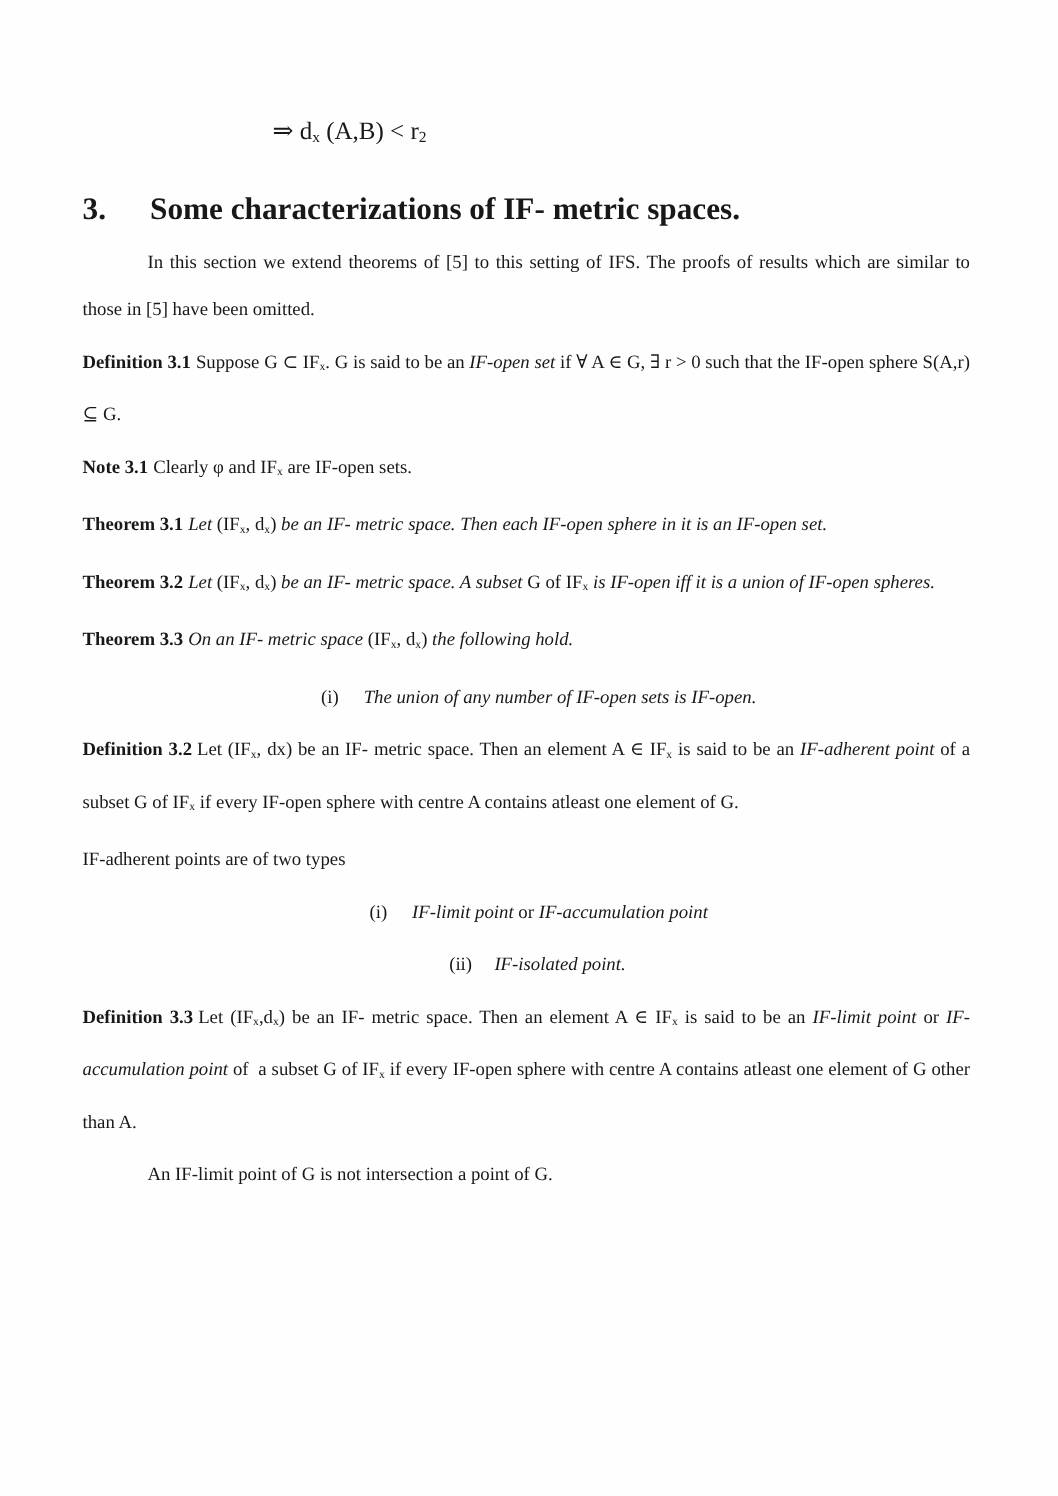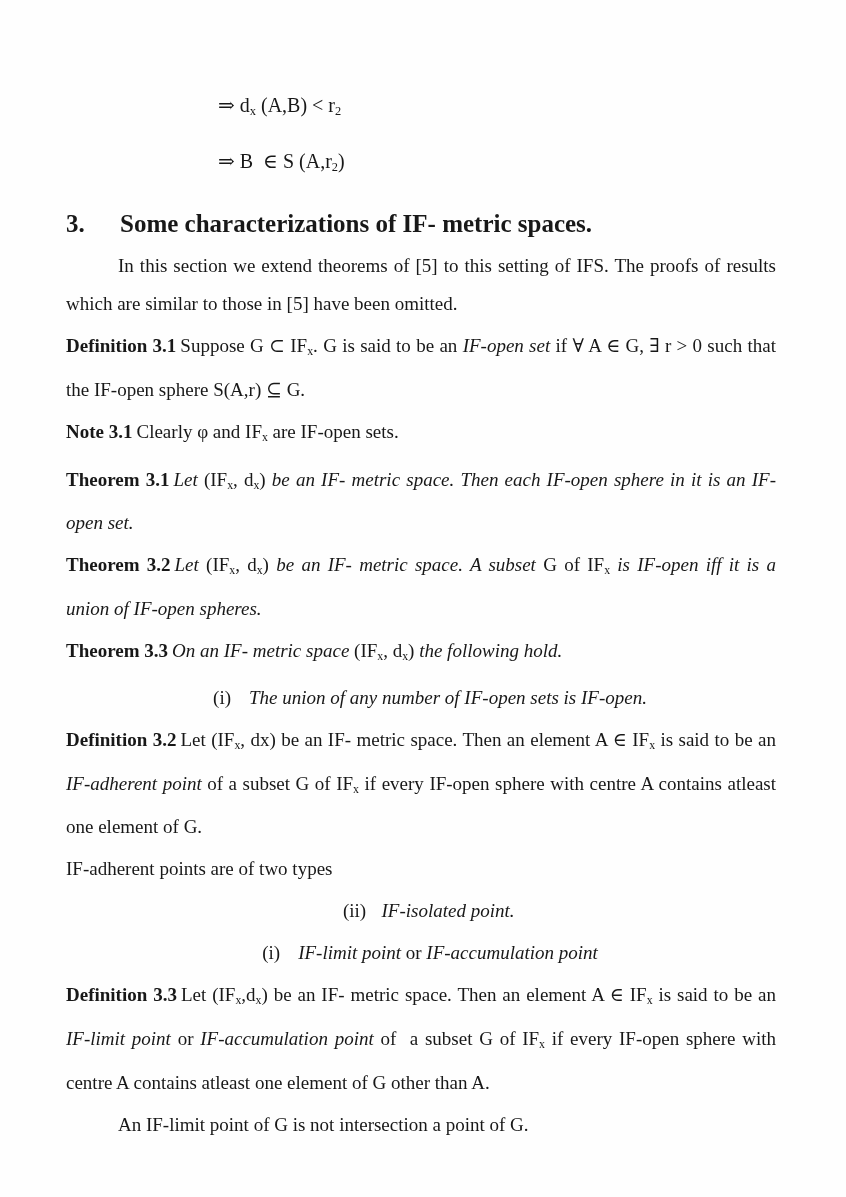--- a/index.html
+++ b/index.html
@@ -30,39 +30,38 @@
   .formula.f2 { margin-top: 24px; }
   .heading {
     margin: 26px 0 0 0;
     font-size: 25px;
     font-weight: bold;
     line-height: 38px;
   }
   .hnum { display: inline-block; width: 54px; }
   .para {
     margin: 4px 0 0 0;
-    font-size: 19px;
+    font-size: 15px;
     line-height: 38px;
     text-align: justify;
   }
   .indent { text-indent: 52px; }
   .item { text-align: center; }
   .inum { display: inline-block; width: 54px; }
   .i { font-style: italic; }
   .lbl { font-weight: bold; margin-right: 4px; }
   .sub { font-size: 0.62em; vertical-align: -0.22em; }
 </style>
 </head>
 <body>
 
 <div class="page">
 
   <div class="formula"><span>⇒ d</span><span class="sub">x</span><span> (A,B) &lt; r</span><span class="sub">2</span></div>
 
-  <div class="formula f2"><span>⇒ B &nbsp;∈ S (A,r</span><span class="sub">2</span><span>)</span></div>
 
   <h2 class="heading">
     <span class="hnum">3.</span><span>Some characterizations of IF- metric spaces.</span>
   </h2>
 
   <p class="para indent"><span>In this section we extend theorems of [5] to this setting of IFS. The proofs of results which are similar to those in [5] have been omitted.</span></p>
 
   <p class="para"><span class="lbl">Definition 3.1</span><span>Suppose G ⊂ IF</span><span class="sub">x</span><span>. G is said to be an </span><span class="i">IF-open set</span><span> if ∀ A ∈ G, ∃ r &gt; 0 such that the IF-open sphere S(A,r) ⊆ G.</span></p>
 
   <p class="para"><span class="lbl">Note 3.1</span><span>Clearly φ and IF</span><span class="sub">x</span><span> are IF-open sets.</span></p>
@@ -76,24 +75,24 @@
   <p class="para item">
     <span class="inum">(i)</span><span><span class="i">The union of any number of IF-open sets is IF-open.</span></span>
   </p>
 
 
   <p class="para"><span class="lbl">Definition 3.2</span><span>Let (IF</span><span class="sub">x</span><span>, dx) be an IF- metric space. Then an element A ∈ IF</span><span class="sub">x</span><span> is said to be an </span><span class="i">IF-adherent point</span><span> of a subset G of IF</span><span class="sub">x</span><span> if every IF-open sphere with centre A contains atleast one element of G.</span></p>
 
   <p class="para"><span>IF-adherent points are of two types</span></p>
 
   <p class="para item">
-    <span class="inum">(ii)</span><span><span class="i">IF-isolated point.</span></span>
+    <span class="inum">(i)</span><span><span class="i">IF-limit point</span><span> or </span><span class="i">IF-accumulation point</span></span>
   </p>
 
   <p class="para item">
-    <span class="inum">(i)</span><span><span class="i">IF-limit point</span><span> or </span><span class="i">IF-accumulation point</span></span>
+    <span class="inum">(ii)</span><span><span class="i">IF-isolated point.</span></span>
   </p>
 
   <p class="para"><span class="lbl">Definition 3.3</span><span>Let (IF</span><span class="sub">x</span><span>,d</span><span class="sub">x</span><span>) be an IF- metric space. Then an element A ∈ IF</span><span class="sub">x</span><span> is said to be an </span><span class="i">IF-limit point</span><span> or </span><span class="i">IF-accumulation point</span><span> of &nbsp;a subset G of IF</span><span class="sub">x</span><span> if every IF-open sphere with centre A contains atleast one element of G other than A.</span></p>
 
   <p class="para indent"><span>An IF-limit point of G is not intersection a point of G.</span></p>
 
 </div>
 
 </body></html>

